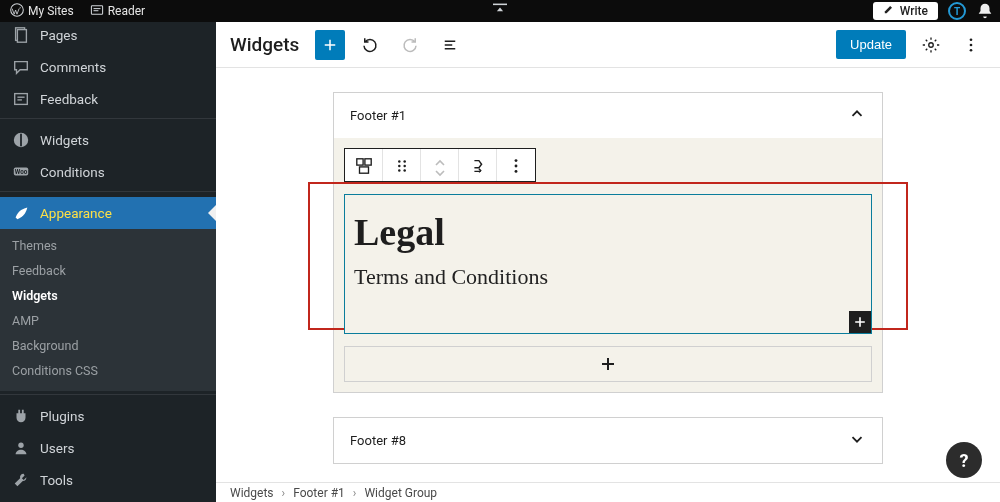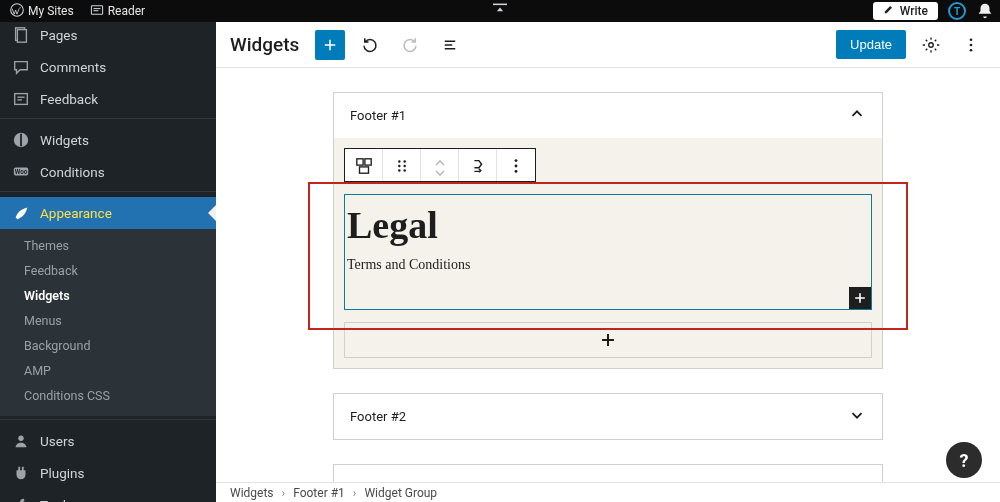--- a/index.html
+++ b/index.html
@@ -37,21 +37,21 @@
   
   .admin-sidebar{position:absolute;top:19px;left:0;bottom:0;width:216px;background:var(--bg-dark);color:var(--sidebar-text);overflow:hidden;}
   .menu{list-style:none;margin:0;padding:0;}
   .menu li{display:flex;align-items:center;gap:10px;padding:7px 12px;font-size:13.5px;cursor:pointer;position:relative;}
   .menu li .mi{width:18px;height:18px;display:flex;align-items:center;justify-content:center;flex-shrink:0;}
   .menu li .mi svg{width:18px;height:18px;fill:#9da3a8;}
   .menu li.sep{height:6px;padding:0;border-top:1px solid #32373c;margin:3px 0 0 0;}
   .menu li.active{background:var(--accent);color:#fde047;}
   .menu li.active .mi svg{fill:#fff;}
   .menu li.active::after{content:"";position:absolute;right:-0px;top:50%;transform:translateY(-50%);border:8px solid transparent;border-right-color:#f0f0f0;}
-  .submenu{list-style:none;margin:0;padding:4px 0 8px 12px;background:#2c3338;}
+  .submenu{list-style:none;margin:0;padding:4px 0 8px 0;background:#2c3338;}
   .submenu li{padding:5px 12px 5px 12px;font-size:12.5px;color:var(--sidebar-text-dim);}
   .submenu li.current{color:#fff;font-weight:600;}
 
   
   .editor{position:absolute;top:22px;left:216px;right:0;bottom:0;background:#fff;display:flex;flex-direction:column;}
 
   
   .editor-header{height:46px;border-bottom:1px solid #e3e3e3;display:flex;align-items:center;padding:0 14px;gap:10px;flex-shrink:0;}
   .editor-title{font-size:19px;font-weight:500;margin-right:6px;}
   .icon-btn{width:30px;height:30px;display:flex;align-items:center;justify-content:center;border:none;background:transparent;border-radius:2px;cursor:pointer;}
@@ -77,24 +77,24 @@
   .block-toolbar .cell{width:38px;height:34px;display:flex;flex-direction:column;align-items:center;justify-content:center;border-right:1px solid #e3e3e3;cursor:pointer;}
   .block-toolbar .cell:last-child{border-right:none;}
   .block-toolbar .cell svg{width:18px;height:18px;fill:#1e1e1e;}
   .block-toolbar .cell .halfup, .block-toolbar .cell .halfdown{height:10px;}
   .block-toolbar .cell .halfup svg, .block-toolbar .cell .halfdown svg{width:12px;height:10px;fill:#bcbcbc;}
 
   
   .red-frame{border:2px solid var(--red);position:absolute;left:-26px;right:-26px;top:44px;padding:0;pointer-events:none;height:148px;}
 
   
-  .widget-group{border:1.5px solid #0a7d9c;background:var(--area-beige);margin-top:12px;padding:0;position:relative;}
+  .widget-group{border:1.5px solid #0a7d9c;background:var(--area-beige);margin-top:12px;padding:7px;position:relative;}
   .widget-group .inner{padding:2px 2px 28px 2px;}
   .widget-group h2{font-family:Georgia,"Times New Roman",serif;font-size:38px;font-weight:800;margin:6px 0 10px 0;}
-  .widget-group p{font-family:Georgia,"Times New Roman",serif;font-size:14px;margin:0 0 8px 0;color:#222;}
+  .widget-group p{font-family:Georgia,"Times New Roman",serif;font-size:22px;margin:0 0 8px 0;color:#222;}
   .add-block-corner{position:absolute;right:0;bottom:0;width:22px;height:22px;background:#1e1e1e;display:flex;align-items:center;justify-content:center;cursor:pointer;}
   .add-block-corner svg{width:16px;height:16px;fill:#fff;}
 
   .appender-row{border:1px solid var(--border);background:var(--area-beige);height:36px;margin-top:12px;display:flex;align-items:center;justify-content:center;cursor:pointer;}
   .appender-row svg{width:20px;height:20px;fill:#1e1e1e;}
 
   
   .crumbs{position:absolute;bottom:0;left:216px;right:0;height:20px;background:#fff;border-top:1px solid #e3e3e3;display:flex;align-items:center;font-size:12px;color:#4a4a4a;padding:0 14px;gap:8px;z-index:5;}
   .crumbs .sep{color:#888;}
 
@@ -205,43 +205,42 @@
             <path d="M4 15c3-8 9-10 13-11-1 4-3 10-11 13l-2-2z" fill="#fff"></path>
           </svg>
         </span>
       <span>Appearance</span>
     </li>
   </ul>
   <ul class="submenu">
     <li>Themes</li>
     <li>Feedback</li>
     <li class="current">Widgets</li>
-    <li>Menus</li>
+    <li>AMP</li>
     <li>Background</li>
-    <li>AMP</li>
     <li>Conditions CSS</li>
   </ul>
   <ul class="menu">
     <li class="sep"></li>
     <li>
       <span class="mi">
           <svg viewBox="0 0 20 20">
+            <path d="M7 3v4H5v5a5 5 0 0010 0V7h-2V3h-2v4H9V3z" fill="#9da3a8"></path>
+          </svg>
+        </span>
+      <span>Plugins</span>
+    </li>
+    <li>
+      <span class="mi">
+          <svg viewBox="0 0 20 20">
             <circle cx="10" cy="7" r="3" fill="#9da3a8"></circle>
             <path d="M4 17c0-3 3-5 6-5s6 2 6 5" fill="#9da3a8"></path>
           </svg>
         </span>
       <span>Users</span>
-    </li>
-    <li>
-      <span class="mi">
-          <svg viewBox="0 0 20 20">
-            <path d="M7 3v4H5v5a5 5 0 0010 0V7h-2V3h-2v4H9V3z" fill="#9da3a8"></path>
-          </svg>
-        </span>
-      <span>Plugins</span>
     </li>
     <li>
       <span class="mi">
           <svg viewBox="0 0 20 20">
             <path d="M13 3a4 4 0 00-4 5L3 14l3 3 6-6a4 4 0 004-4l-3 3-2-2 3-3z" fill="#9da3a8"></path>
           </svg>
         </span>
       <span>Tools</span>
     </li>
 
@@ -357,21 +356,21 @@
         <div class="appender-row">
           <svg viewBox="0 0 20 20">
               <path d="M9 4h2v5h5v2h-5v5H9v-5H4V9h5z"></path>
             </svg>
         </div>
       </div>
     </div>
 
     <div class="widget-area-card">
       <div class="area-header">
-        <span>Footer #2</span>
+        <span>Footer #8</span>
         <span class="chev"><svg viewBox="0 0 20 20">
               <path d="M5 8l5 5 5-5" fill="none" stroke="#1e1e1e" stroke-width="2"></path>
             </svg></span>
       </div>
     </div>
 
     <div class="widget-area-card" style="margin-bottom:40px;">
       <div class="area-header">
         <span>Inactive widgets</span>
         <span class="chev"><svg viewBox="0 0 20 20">

